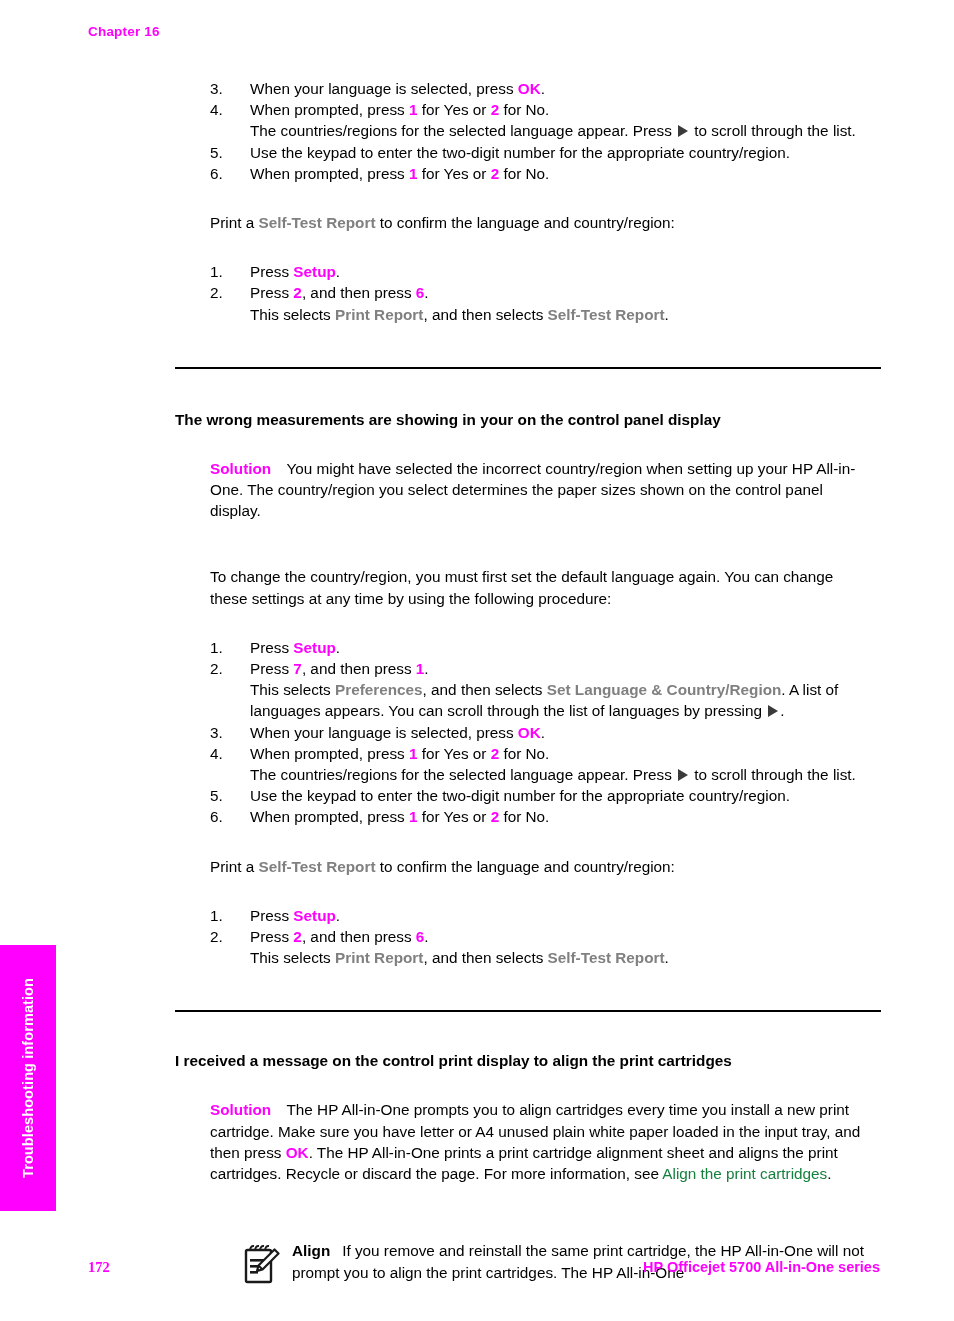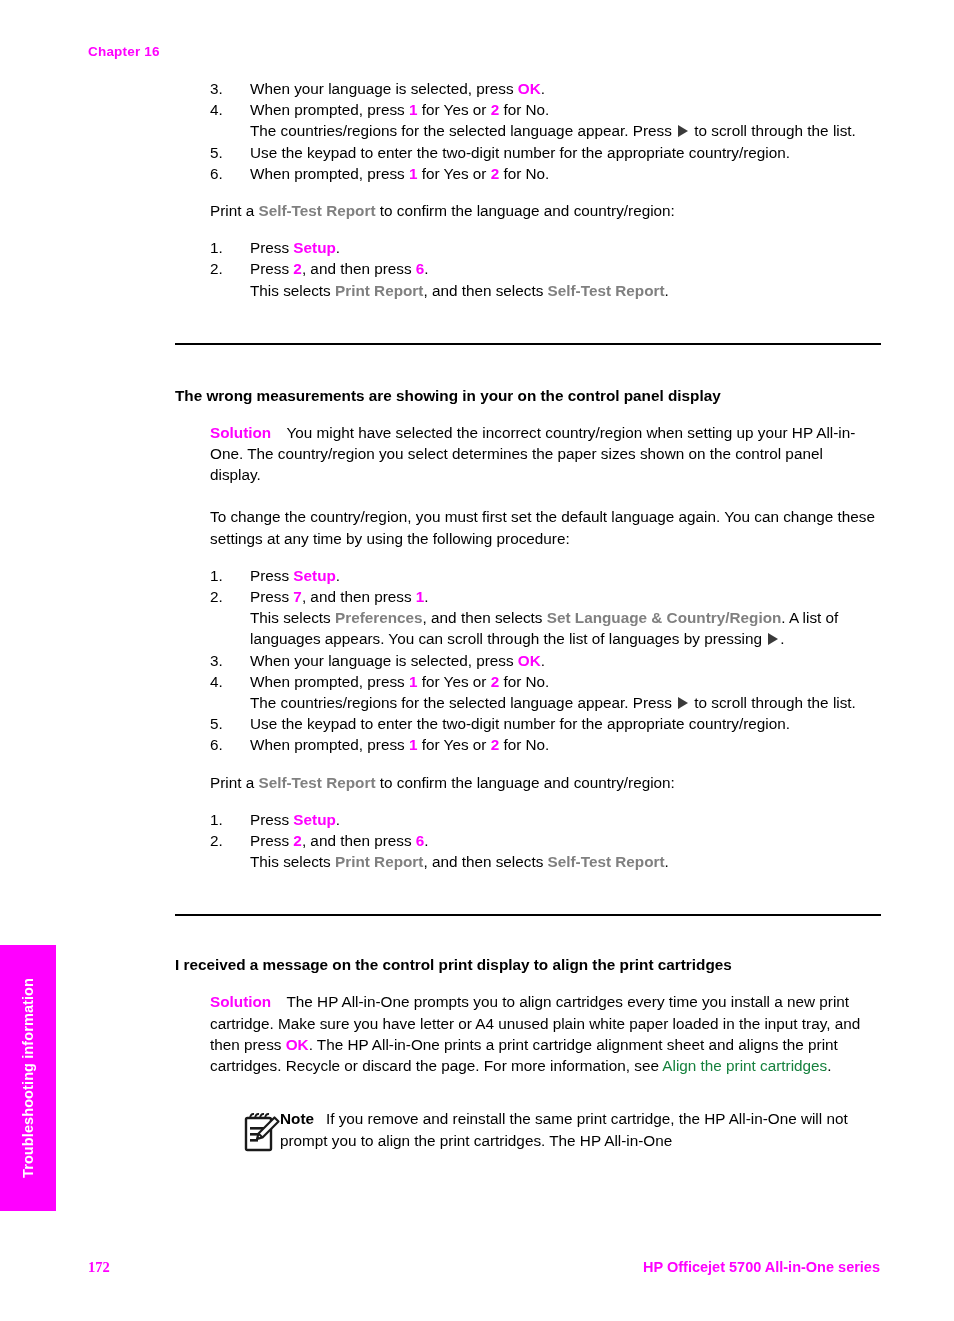--- a/index.html
+++ b/index.html
@@ -18,21 +18,21 @@
 
   .page {
     position: absolute;
     inset: 0;
   }
 
   
   .chapter-head {
     position: absolute;
     left: 88px;
-    top: 44px;
+    top: 24px;
     font-size: 13.5px;
     font-weight: bold;
     color: #ff00ff;
     letter-spacing: 0.2px;
   }
 
   
   .side-tab {
     position: absolute;
     left: 0;
@@ -58,21 +58,21 @@
   .content {
     position: absolute;
     left: 175px;
     top: 78px;
     width: 706px;
   }
 
   p, .ol-item, .block-text {
     font-size: 15.3px;
     line-height: 21.2px;
-    margin: 5px;
+    margin: 17px;
   }
 
   .body-indent { margin-left: 35px; }
 
   
   .olist { margin: 0; }
   .ol-item {
     position: relative;
     padding-left: 75px;
     margin: 0;
@@ -235,21 +235,21 @@
           <path d="M22 7.5 q0.5 -5 4 -4.5" fill="none" stroke="#1a1a1a" stroke-width="2"></path>
 
           <rect x="7" y="16" width="16" height="2.6" fill="#1a1a1a"></rect>
           <rect x="7" y="22" width="12" height="2.6" fill="#1a1a1a"></rect>
           <rect x="7" y="28" width="8" height="2.6" fill="#1a1a1a"></rect>
 
           <path d="M31.5 6.5 l4 4 -16 16 -5.4 1.4 1.4 -5.4 z" fill="#ffffff" stroke="#1a1a1a" stroke-width="2.2" stroke-linejoin="round"></path>
           <path d="M15.5 22.5 l4 4" fill="none" stroke="#1a1a1a" stroke-width="2"></path>
         </svg>
       </span>
-      <p class="block-text"><span style="font-weight: bold;">Note</span><span>  If you remove and reinstall the same print cartridge, the HP All-in-One will not prompt you to align the print cartridges. The HP All-in-One</span></p>
+      <p class="block-text"><span style="font-weight: bold;">Align</span><span>  If you remove and reinstall the same print cartridge, the HP All-in-One will not prompt you to align the print cartridges. The HP All-in-One</span></p>
     </div>
 
   </div>
 
   <div class="footer-page">172</div>
   <div class="footer-product">HP Officejet 5700 All-in-One series</div>
 
 </div>
 
 </body></html>

